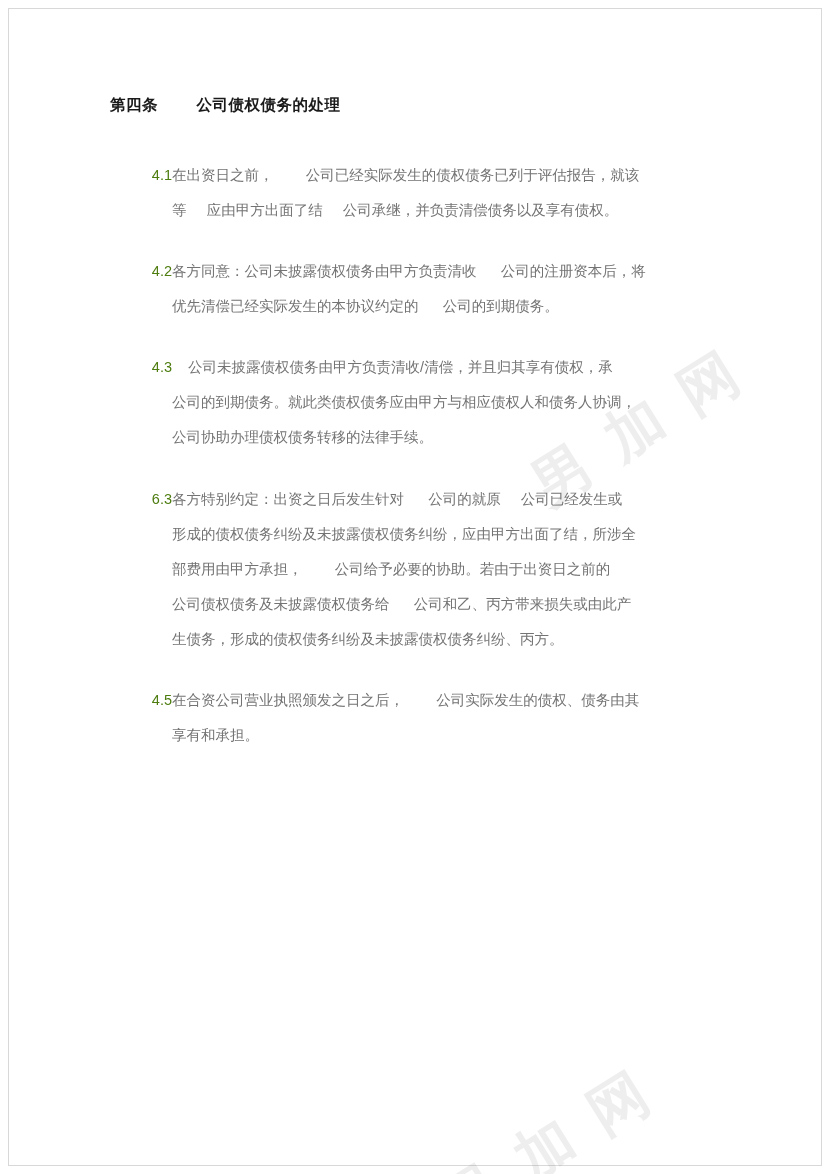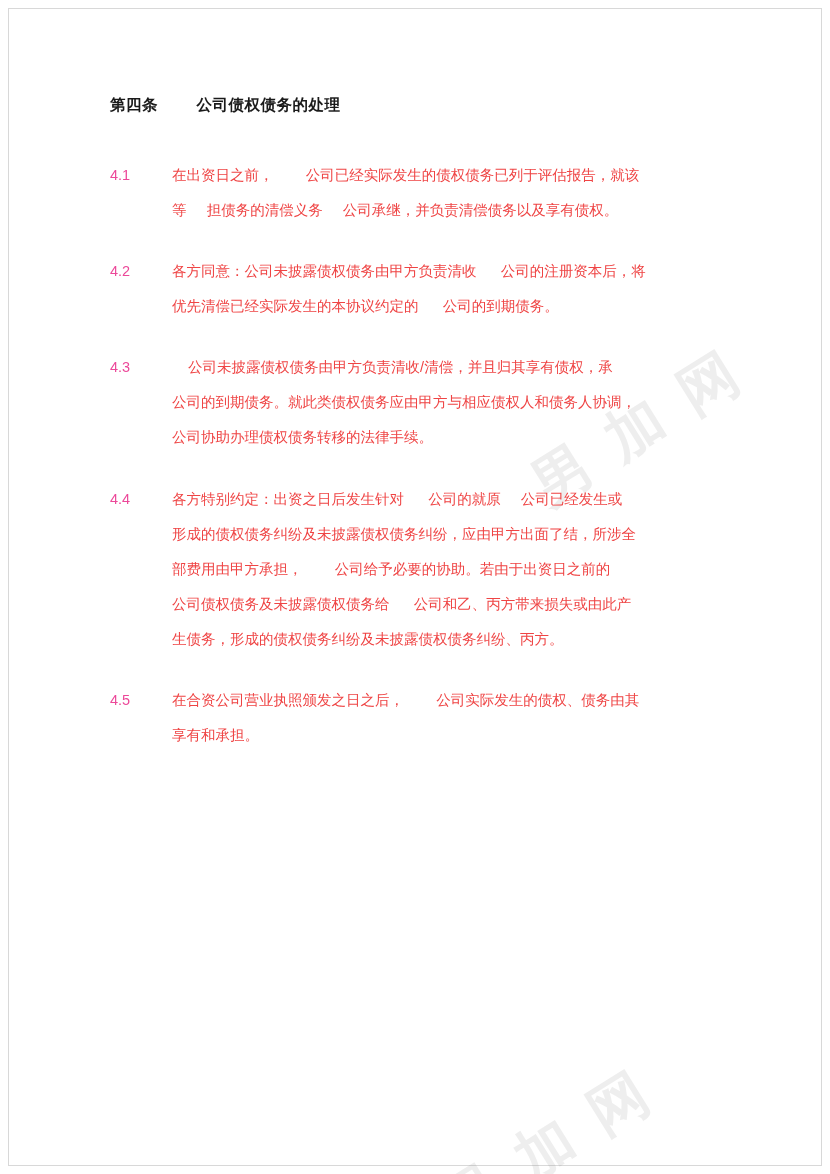--- a/index.html
+++ b/index.html
@@ -43,28 +43,29 @@
     white-space: pre;
   }
   .clause {
     display: flex;
     align-items: flex-start;
     margin-bottom: 26px;
   }
   .clause-num {
     flex: 0 0 62px;
     font-size: 14.5px;
-    color: #ec4899;
+    color: #4d7c0f;
     line-height: 2.42;
     white-space: pre;
+    text-align: right;
   }
   .clause-body {
     flex: 1 1 auto;
     font-size: 14.5px;
-    color: #ef4444;
+    color: #737373;
     line-height: 2.42;
   }
   .line {
     white-space: pre;
     display: block;
   }
   .watermark {
     position: absolute;
     color: rgba(120,120,120,0.13);
     font-size: 58px;
@@ -88,21 +89,21 @@
   <div class="watermark wm-2">男 加 网</div>
 
   <div class="content">
 
     <h1 class="doc-title">第四条        公司债权债务的处理</h1>
 
     <div class="clause">
       <div class="clause-num">4.1</div>
       <div class="clause-body">
         <span class="line">在出资日之前，        公司已经实际发生的债权债务已列于评估报告，就该</span>
-        <span class="line">等     担债务的清偿义务     公司承继，并负责清偿债务以及享有债权。</span>
+        <span class="line">等     应由甲方出面了结     公司承继，并负责清偿债务以及享有债权。</span>
       </div>
     </div>
 
     <div class="clause">
       <div class="clause-num">4.2</div>
       <div class="clause-body">
         <span class="line">各方同意：公司未披露债权债务由甲方负责清收      公司的注册资本后，将</span>
         <span class="line">优先清偿已经实际发生的本协议约定的      公司的到期债务。</span>
       </div>
     </div>
@@ -110,21 +111,21 @@
     <div class="clause">
       <div class="clause-num">4.3</div>
       <div class="clause-body">
         <span class="line">    公司未披露债权债务由甲方负责清收/清偿，并且归其享有债权，承</span>
         <span class="line">公司的到期债务。就此类债权债务应由甲方与相应债权人和债务人协调，</span>
         <span class="line">公司协助办理债权债务转移的法律手续。</span>
       </div>
     </div>
 
     <div class="clause">
-      <div class="clause-num">4.4</div>
+      <div class="clause-num">6.3</div>
       <div class="clause-body">
         <span class="line">各方特别约定：出资之日后发生针对      公司的就原     公司已经发生或</span>
         <span class="line">形成的债权债务纠纷及未披露债权债务纠纷，应由甲方出面了结，所涉全</span>
         <span class="line">部费用由甲方承担，        公司给予必要的协助。若由于出资日之前的</span>
         <span class="line">公司债权债务及未披露债权债务给      公司和乙、丙方带来损失或由此产</span>
         <span class="line">生债务，形成的债权债务纠纷及未披露债权债务纠纷、丙方。</span>
       </div>
     </div>
 
     <div class="clause">

